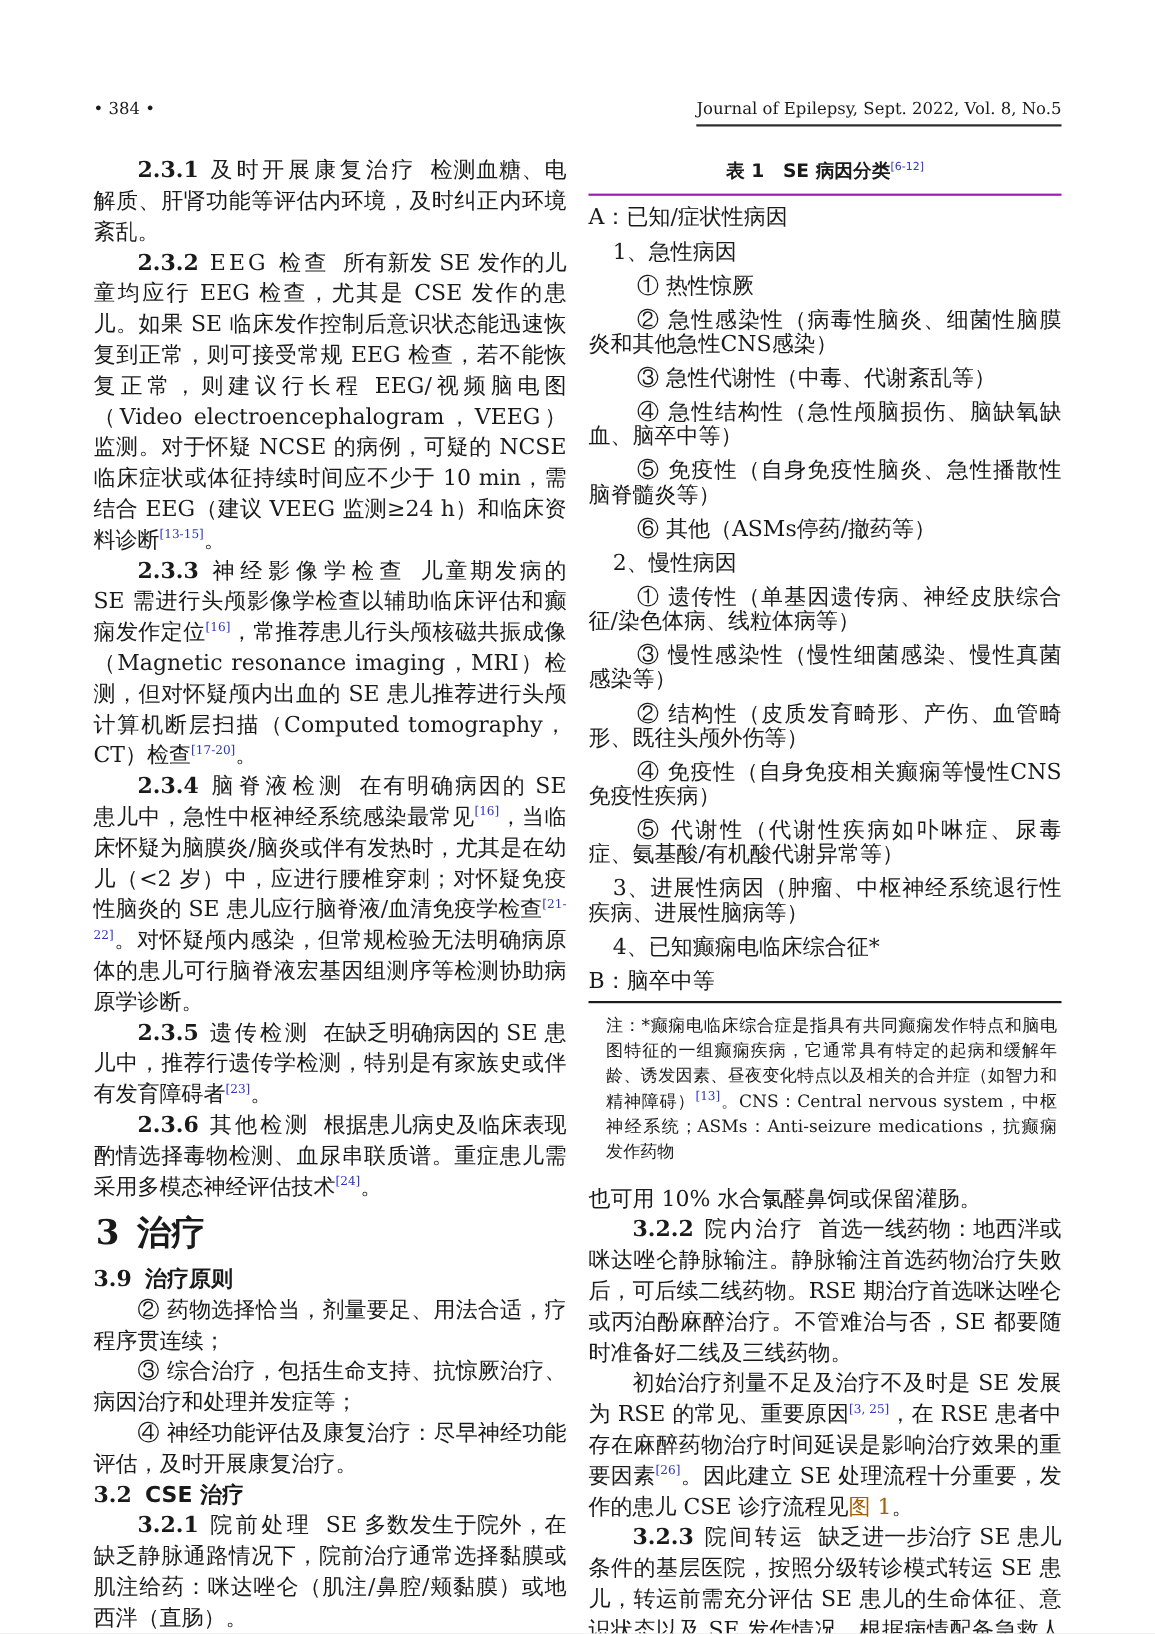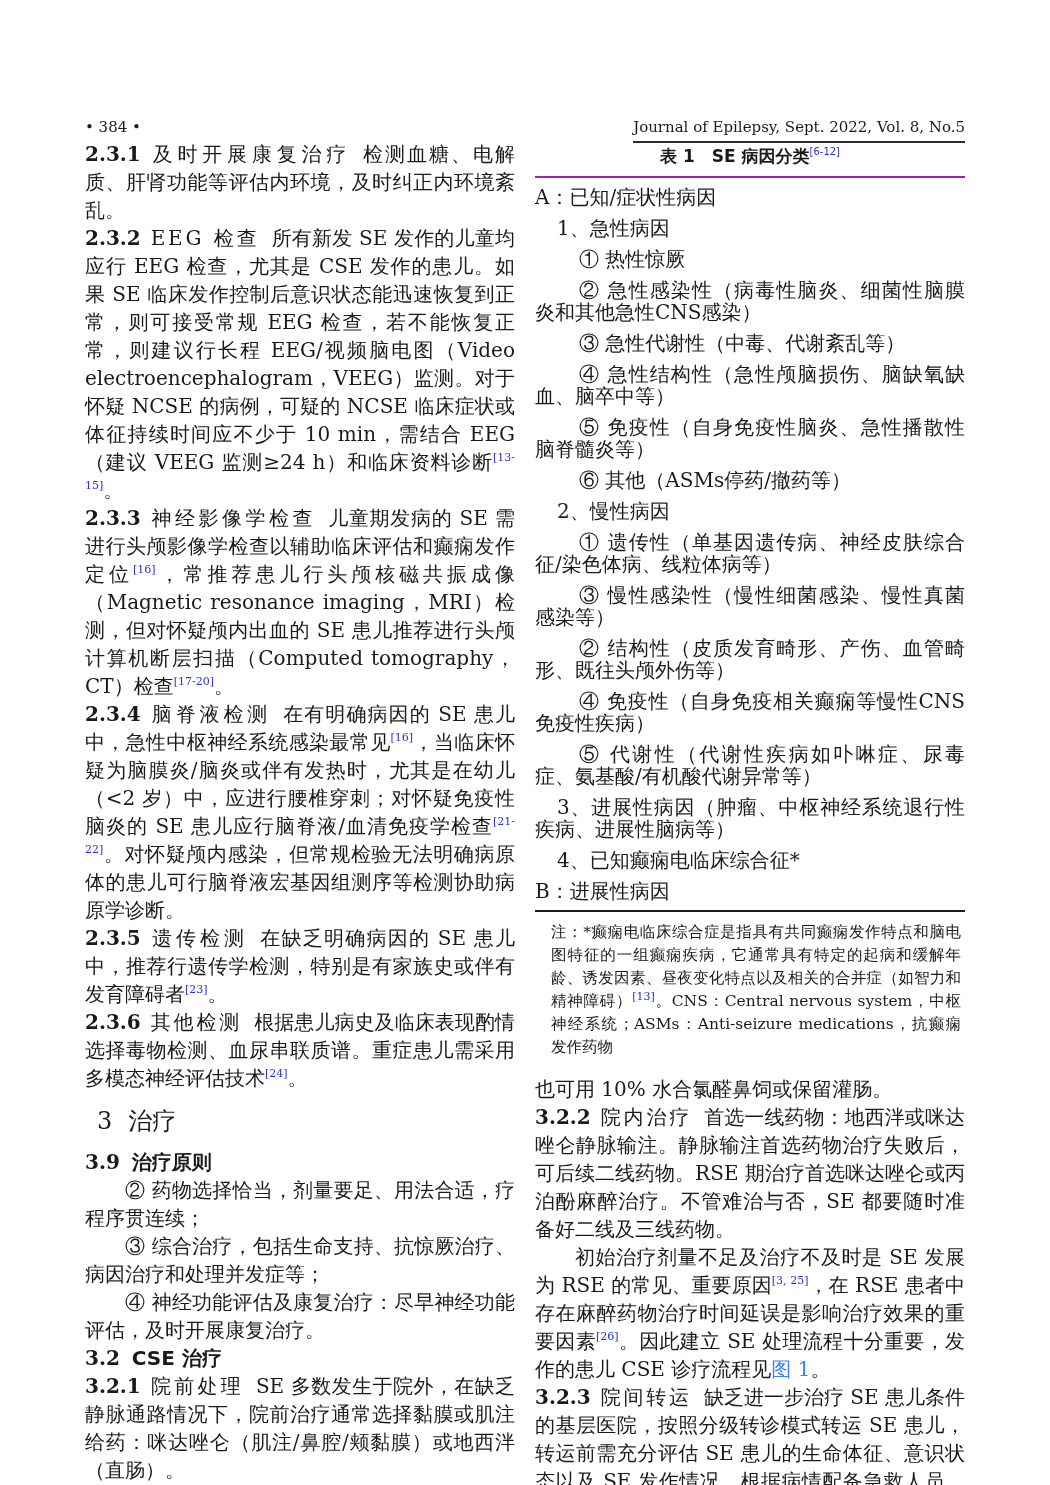--- a/index.html
+++ b/index.html
@@ -4,33 +4,33 @@
 <style>
   html,body { margin:0; padding:0; background:#e8e8e8; }
   .page {
     position:relative; width:1050px; height:1485px; margin:0 auto;
     background:#ffffff; color:#1a1a1a; overflow:hidden;
     font-family:"DejaVu Serif","Liberation Serif",serif;
   }
   
   .header { position:absolute; top:90px; left:85px; width:880px;
     display:flex; justify-content:space-between; align-items:flex-start;
-    font-size:15px;margin-top:28px; }
+    font-size:15px; }
   .journal-wrap { padding-bottom:5px; border-bottom:2px solid #2b2b2b; }
   
   .columns { position:absolute; top:140px; left:85px; width:880px;
     display:flex; gap:20px; }
   .col { width:430px; text-align:justify; font-size:20px; line-height:28px; }
   p { margin:0; }
-  .secnum { font-weight:bold; margin-right:10px; }
+  .secnum { font-weight:bold; margin-right:10px;margin-left:40px; }
   .sechead { letter-spacing:0.14em; margin-right:12px; }
   sup.ref { color:#2b32c8; font-size:11px; line-height:0; font-weight:normal; }
-  .figlink { color:#3b82f6; }
+  .figlink { color:#a16207; }
   .item, .ind-para { text-indent:2em; }
-  .h-major { margin:15px 12px 13px; font-size:24px; font-weight:normal; }
+  .h-major { margin:15px 2px 13px; font-size:31px; font-weight:bold; }
   .h-major .htitle, .h-sub .htitle {
     font-family:"DejaVu Sans","Liberation Sans",sans-serif; }
   .h-major .hnum { margin-right:16px; }
   .h-sub { font-weight:bold; }
   .h-sub .hnum { margin-right:12px; }
   
   .tbl { margin-top:4px; }
   .tbl-title { text-align:center; font-weight:bold; font-size:17px;
     line-height:24px; margin-bottom:8px;
     font-family:"DejaVu Sans","Liberation Sans",sans-serif; }
@@ -99,21 +99,21 @@
           <div class="trow lv2">⑤ 免疫性（自身免疫性脑炎、急性播散性脑脊髓炎等）</div>
           <div class="trow lv2">⑥ 其他（ASMs停药/撤药等）</div>
           <div class="trow lv1">2、慢性病因</div>
           <div class="trow lv2">① 遗传性（单基因遗传病、神经皮肤综合征/染色体病、线粒体病等）</div>
           <div class="trow lv2">③ 慢性感染性（慢性细菌感染、慢性真菌感染等）</div>
           <div class="trow lv2">② 结构性（皮质发育畸形、产伤、血管畸形、既往头颅外伤等）</div>
           <div class="trow lv2">④ 免疫性（自身免疫相关癫痫等慢性CNS免疫性疾病）</div>
           <div class="trow lv2">⑤ 代谢性（代谢性疾病如卟啉症、尿毒症、氨基酸/有机酸代谢异常等）</div>
           <div class="trow lv1">3、进展性病因（肿瘤、中枢神经系统退行性疾病、进展性脑病等）</div>
           <div class="trow lv1">4、已知癫痫电临床综合征*</div>
-          <div class="trow lv0">B：进展性病因</div>
+          <div class="trow lv0">B：脑卒中等</div>
         </div>
 
         <p class="tbl-note"><span>注：*癫痫电临床综合症是指具有共同癫痫发作特点和脑电图特征的一组癫痫疾病，它通常具有特定的起病和缓解年龄、诱发因素、昼夜变化特点以及相关的合并症（如智力和精神障碍）</span><sup class="ref">[13]</sup><span>。CNS：Central nervous system，中枢神经系统；ASMs：Anti-seizure medications，抗癫痫发作药物</span></p>
       </div>
 
       <p class="after-table">也可用 10% 水合氯醛鼻饲或保留灌肠。</p>
 
       <p><span class="secnum">3.2.2</span><span class="sechead">院内治疗</span><span>首选一线药物：地西泮或咪达唑仑静脉输注。静脉输注首选药物治疗失败后，可后续二线药物。RSE 期治疗首选咪达唑仑或丙泊酚麻醉治疗。不管难治与否，SE 都要随时准备好二线及三线药物。</span></p>
 
       <p class="ind-para"><span>初始治疗剂量不足及治疗不及时是 SE 发展为 RSE 的常见、重要原因</span><sup class="ref">[3, 25]</sup><span>，在 RSE 患者中存在麻醉药物治疗时间延误是影响治疗效果的重要因素</span><sup class="ref">[26]</sup><span>。因此建立 SE 处理流程十分重要，发作的患儿 CSE 诊疗流程见</span><span class="figlink">图 1</span><span>。</span></p>

